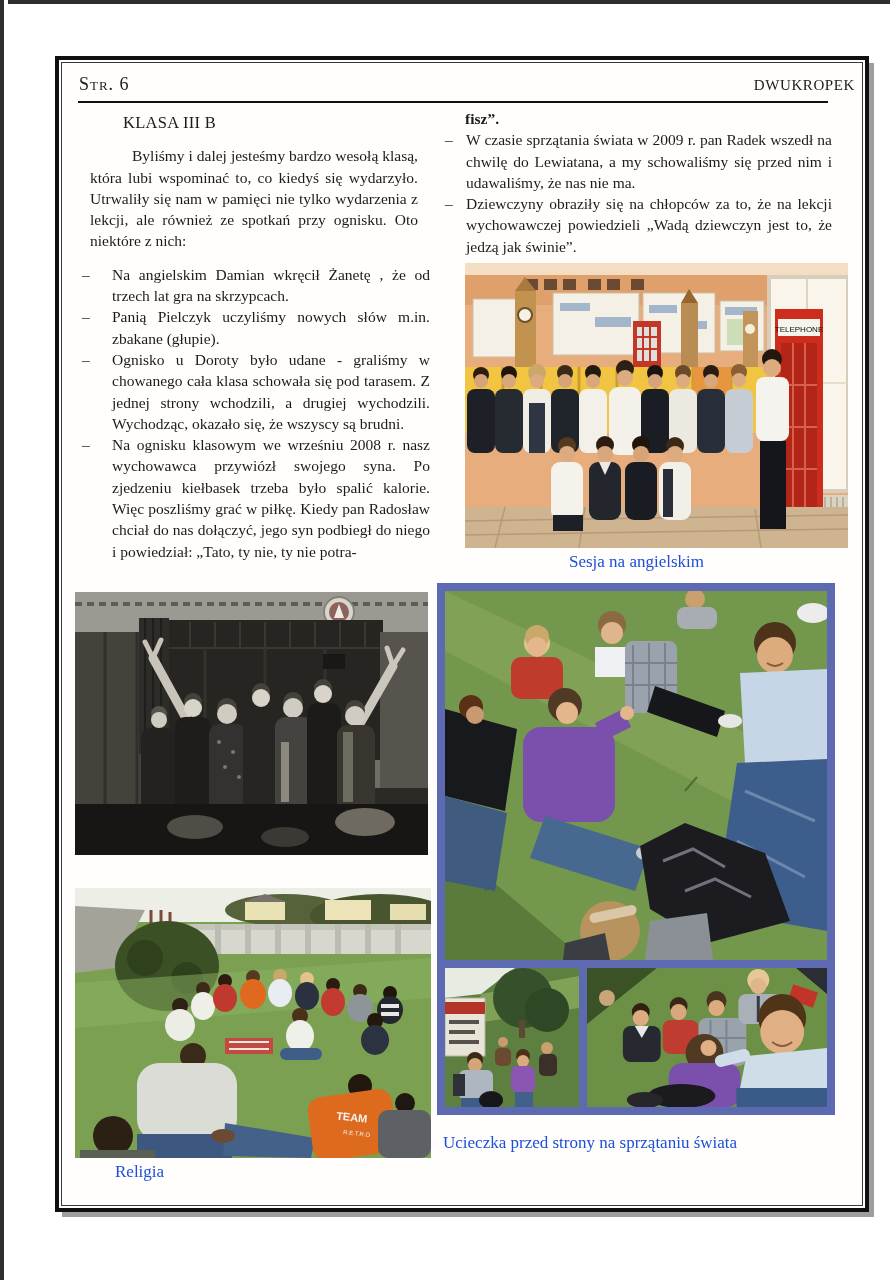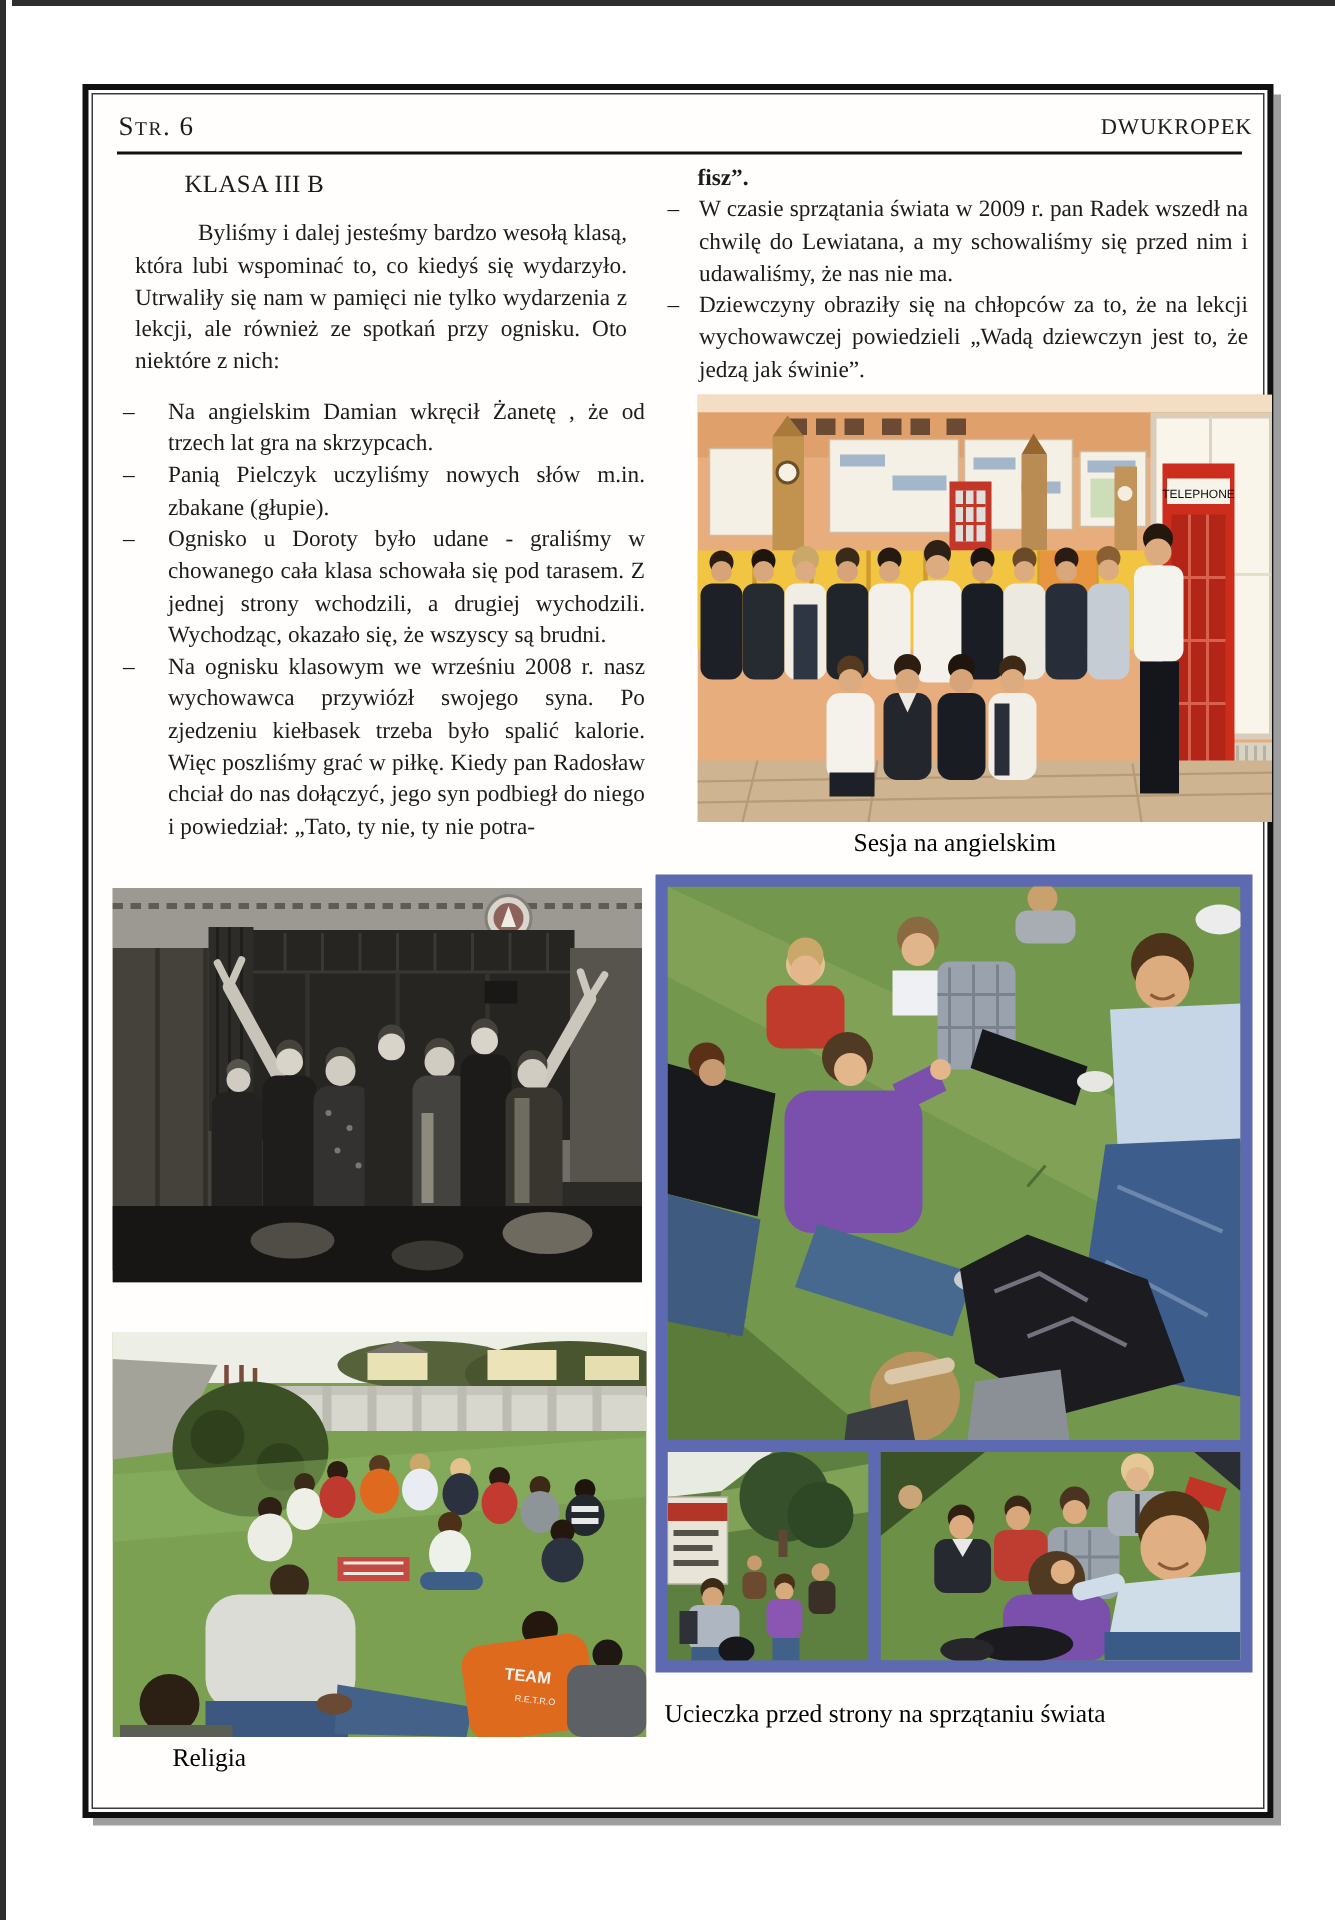--- a/index.html
+++ b/index.html
@@ -2,40 +2,40 @@
 <html style="--collage: #5d69b0;"><head>
 <meta charset="utf-8">
 <style>
   html,body{margin:0;padding:0;background:#fff;}
   .canvas{position:relative;width:890px;height:1280px;background:#fff;overflow:hidden;
           font-family:"Liberation Serif", serif;color:#1b1b1b;}
   .artifact-top{position:absolute;left:8px;top:0;width:882px;height:4px;background:#2e2e2e;}
   .artifact-left{position:absolute;left:0;top:0;width:4px;height:1280px;background:#2e2e2e;}
   .page-frame{position:absolute;left:55px;top:56px;width:786px;height:1148px;background:#fffefd;
               border:4px solid #101010;box-sizing:content-box;
-              box-shadow:6px 6px 0 -1px #9e9e9e, inset 0 0 0 2px #ffffff, inset 0 0 0 3px #3a3a3a;}
+              box-shadow:6px 6px 0 -1px #9e9e9e, inset 0 0 0 2px #ffffff, inset 0 0 0 3px #3a3a3a;padding-left:20px;}
   .page-num{position:absolute;left:20px;top:14px;font-size:18px;font-variant:small-caps;letter-spacing:1px;}
   .masthead{position:absolute;right:10px;top:17px;font-size:15px;letter-spacing:0.6px;}
   .rule{position:absolute;left:19px;top:41px;width:750px;height:2px;background:#111;}
   .col{position:absolute;top:48px;font-size:15.5px;line-height:21.3px;text-align:justify;}
   .col-left{left:19px;width:352px;}
   .col-right{left:385px;width:388px;}
   h2.klasa{margin:4px 0 12px 45px;font-size:16.5px;font-weight:normal;letter-spacing:0.3px;}
   p.intro{margin:12px;text-indent:42px;}
   p.cont{margin:0 0 0 21px;text-align:left;font-weight:bold;}
   .li{display:flex;margin:0;}
   .li .dash{flex:0 0 30px;padding-left:4px;}
   .col-right .li .dash{flex:0 0 21px;padding-left:1px;}
   .li p{margin:0;flex:1;text-align:justify;}
   .photo{position:absolute;margin:0;padding:0;}
   .ph{display:block;width:100%;height:100%;}
   .photo1{left:406px;top:203px;width:383px;height:285px;}
   .photo2{left:16px;top:532px;width:353px;height:263px;}
   .photo3{left:16px;top:828px;width:356px;height:270px;}
-  .cap{position:absolute;font-size:17px;color:#000000;}
+  .cap{position:absolute;font-size:17px;color:#1d4ed8;}
   .cap1{left:386px;top:492px;width:383px;text-align:center;}
   .cap2{left:16px;top:844px;width:353px;text-align:center;}
   .cap3{left:56px;top:1102px;}
   .cap4{left:384px;top:1073px;}
   .collage{position:absolute;left:378px;top:523px;width:398px;height:532px;
            background:var(--collage,#5d69b0);padding:8px;box-sizing:border-box;
            display:flex;flex-direction:column;gap:8px;}
   .collage-top{flex:0 0 369px;}
   .collage-bottom{display:flex;gap:8px;flex:0 0 139px;}
   .collage-bl{flex:0 0 134px;}

